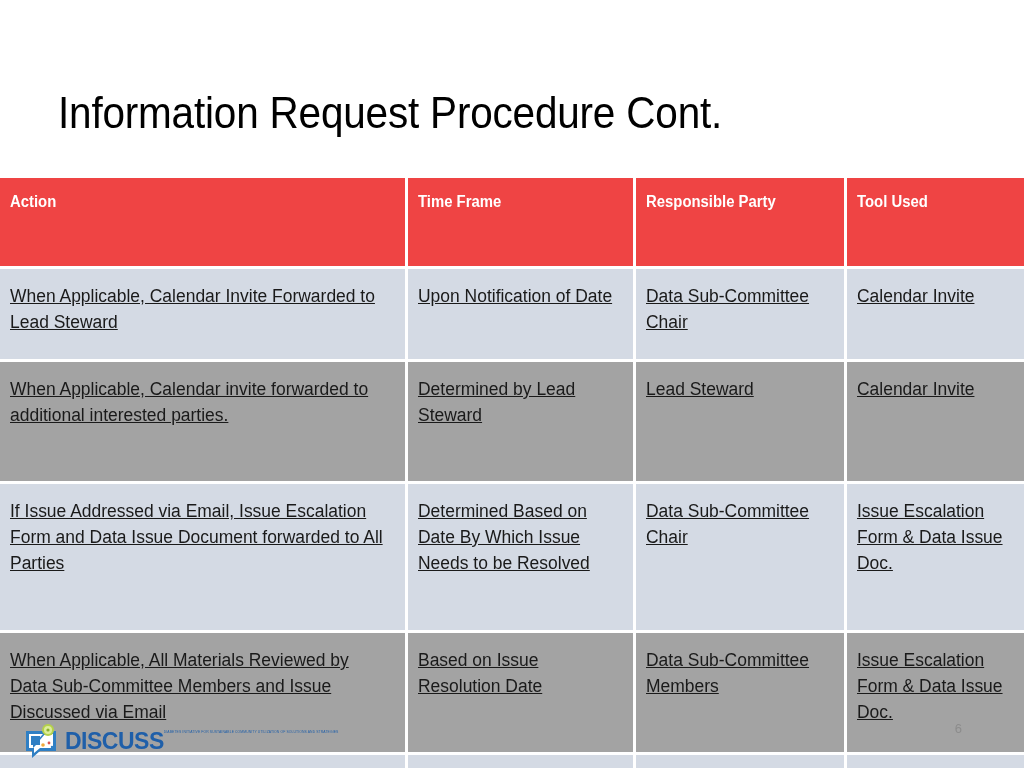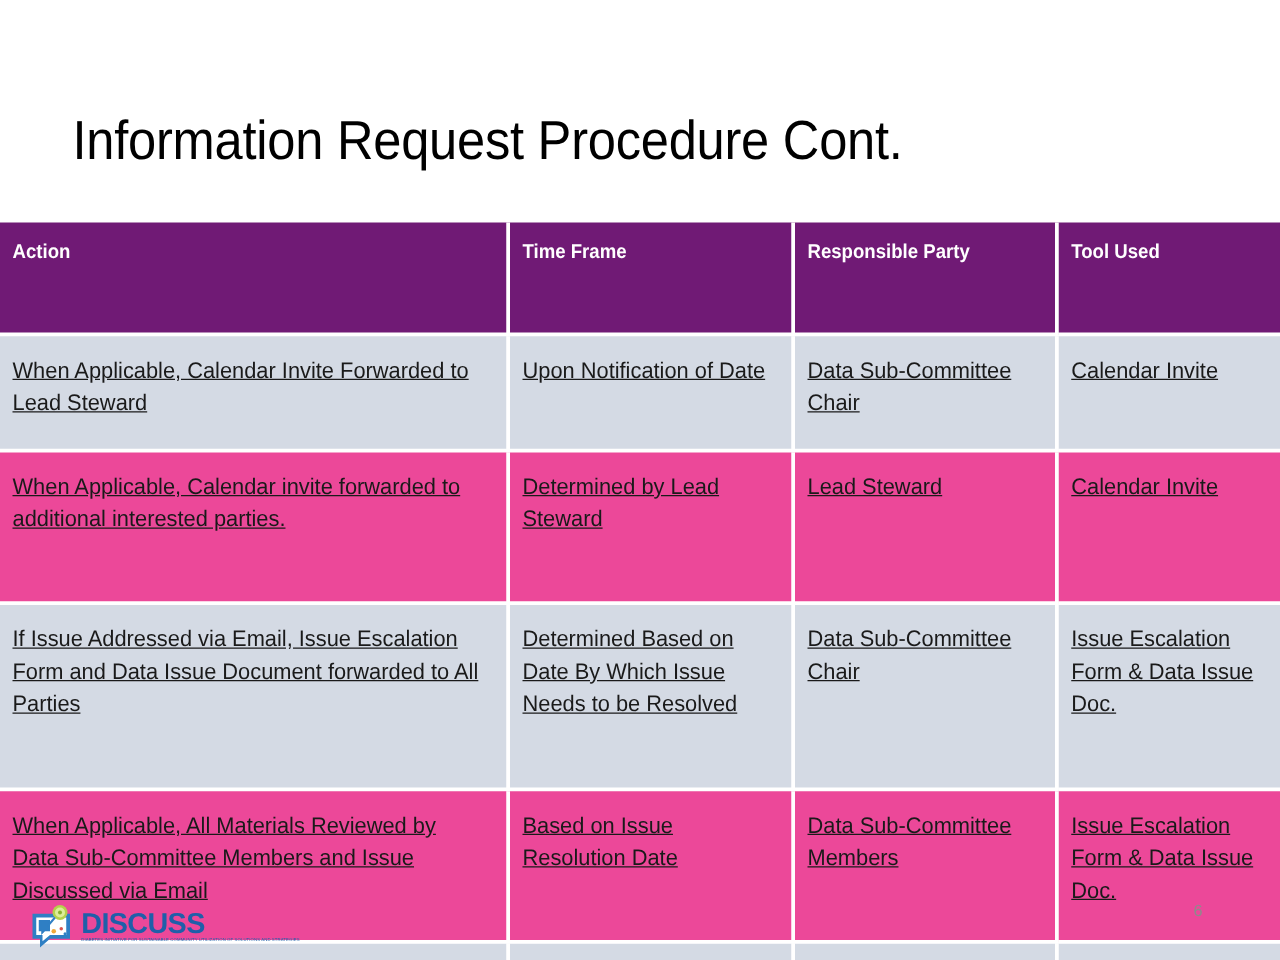--- a/index.html
+++ b/index.html
@@ -50,21 +50,21 @@
     vertical-align: top;
     padding: 14px 10px 10px 10px;
     border-right: 3px solid #ffffff;
     border-bottom: 3px solid #ffffff;
     text-align: left;
   }
   #procedure-table th:last-child,
   #procedure-table td:last-child { border-right: none; }
 
   #procedure-table thead th {
-    background: #701a75;
+    background: #ef4444;
     color: #ffffff;
     font-weight: bold;
     font-size: 16px;
     line-height: 20px;
     height: 64px;
     padding-top: 14px;
     transform: none;
   }
   .th-label {
     display: inline-block;
@@ -79,21 +79,21 @@
     font-weight: 400;
     text-decoration: underline;
   }
   .cell-text {
     display: block;
     transform: scaleX(0.97);
     transform-origin: left top;
   }
 
   tr.row-light td { background: #d4dae4; }
-  tr.row-dark  td { background: #ec4899; }
+  tr.row-dark  td { background: #a3a3a3; }
 
   tr.r1 td { height: 66px; }
   tr.r2 td { height: 95px; }
   tr.r3 td { height: 122px; }
   tr.r4 td { height: 95px; }
   tr.r5 td { height: 67px; }
 
   
   #page-number {
     position: absolute;
@@ -114,21 +114,21 @@
     gap: 3px;
   }
   #logo-mark {
     position: relative;
     width: 40px;
     height: 40px;
     flex: 0 0 40px;
   }
   #logo-wordmark {
     display: flex;
-    flex-direction: column;
+    flex-direction: row;
     justify-content: flex-end;
     line-height: 1;
   }
   .logo-name {
     font-size: 23px;
     font-weight: bold;
     color: #1f5fa9;
     letter-spacing: -0.5px;
     font-family: "Liberation Sans", sans-serif;
   }

